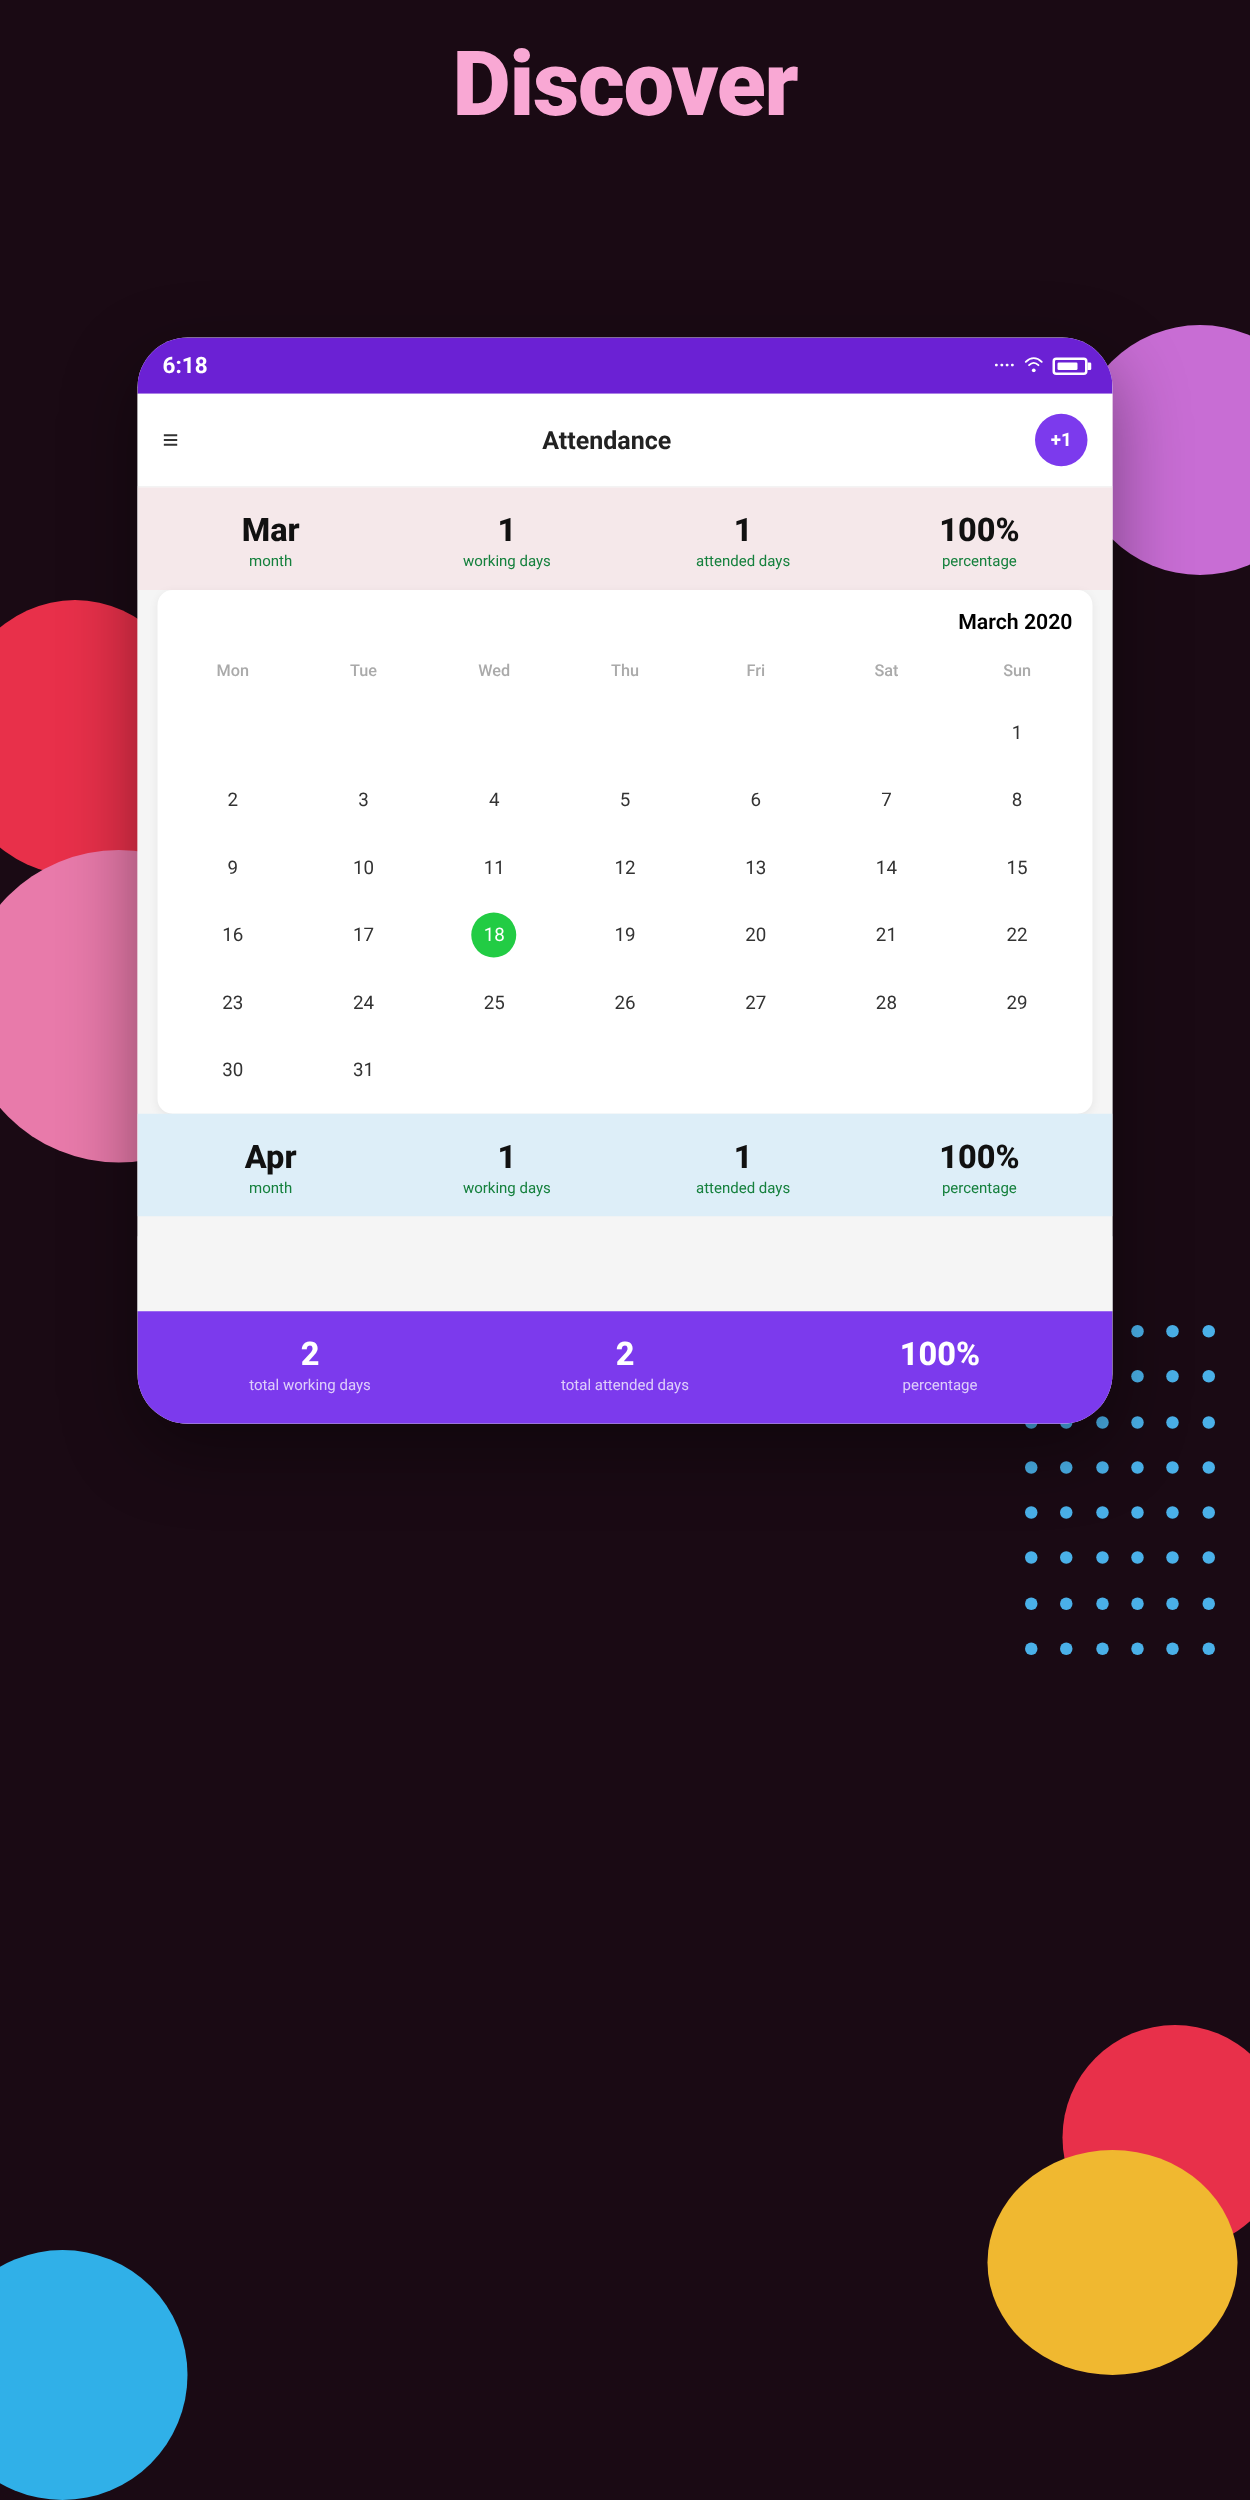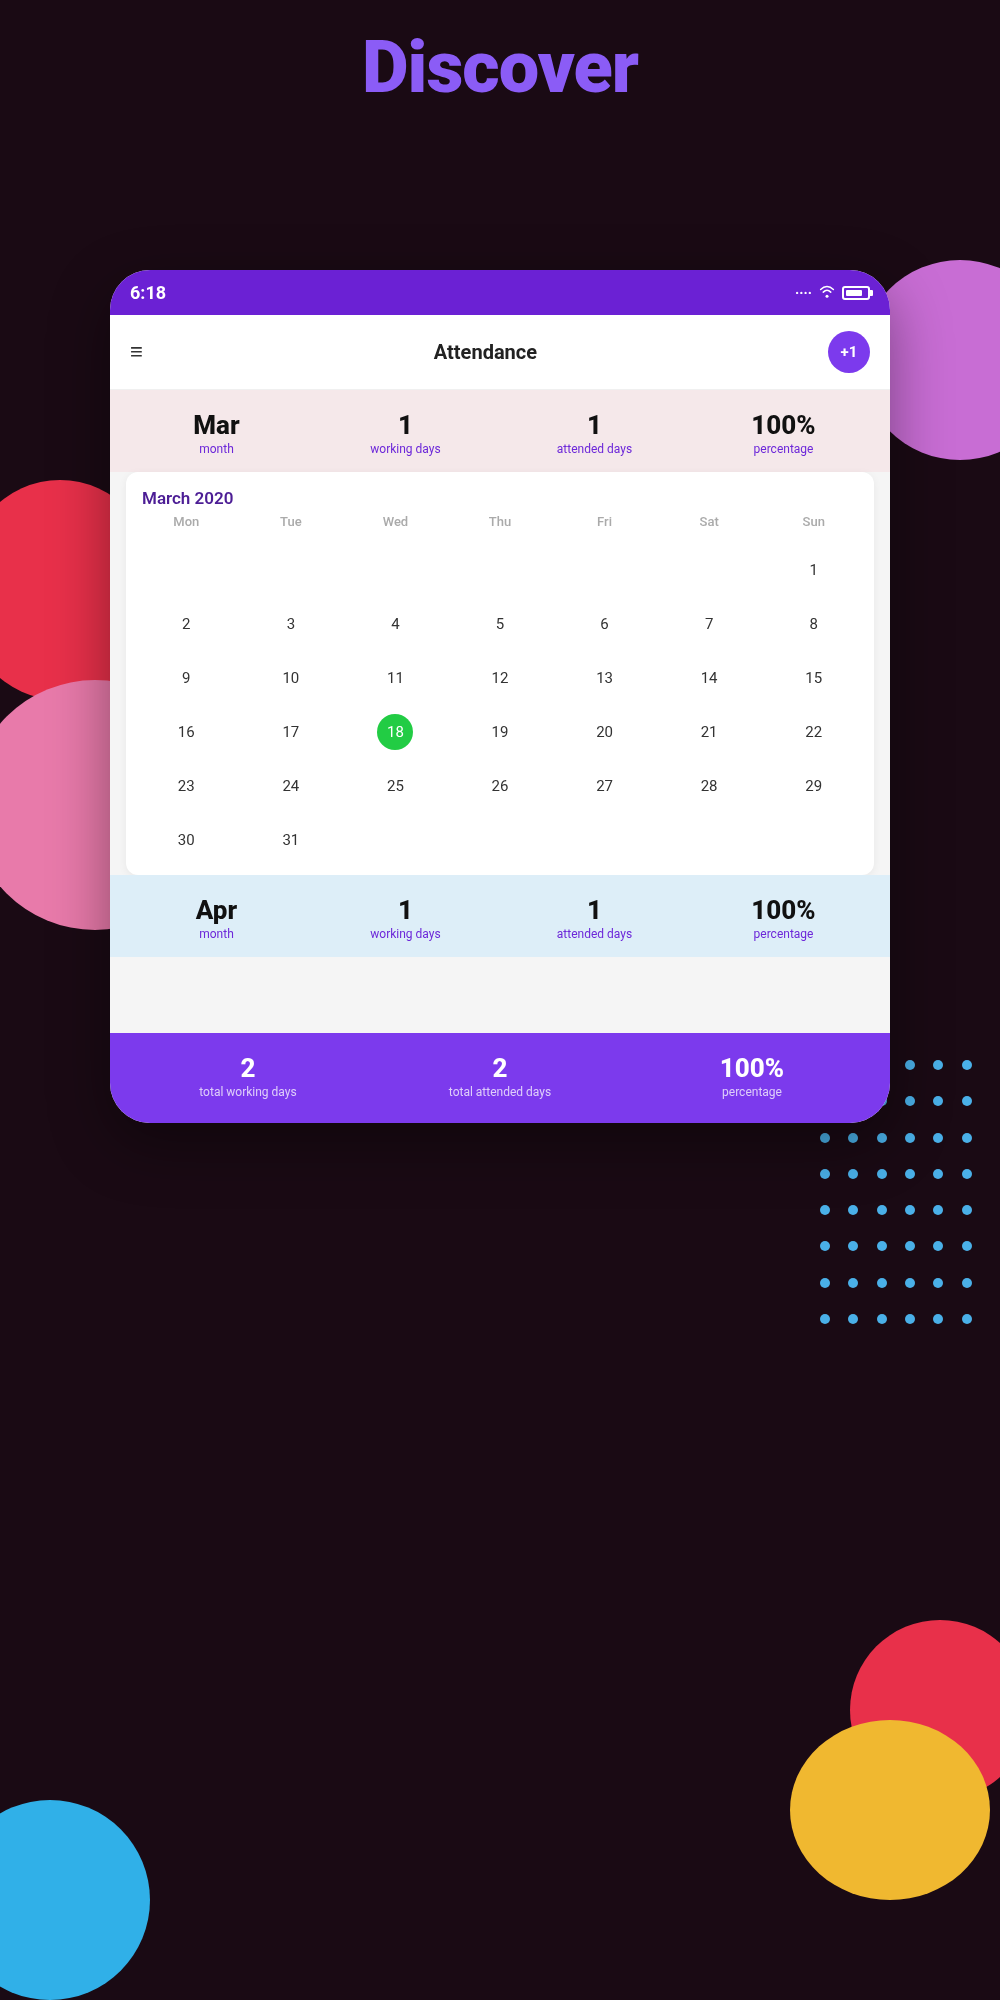--- a/index.html
+++ b/index.html
@@ -70,21 +70,21 @@
       background: #4ab0e8;
       border-radius: 50%;
     }
 
     
     .header-text {
       position: absolute;
       top: 30px;
       left: 0; right: 0;
       text-align: center;
-      color: #8b5cf6;
+      color: #f9a8d4;
       font-size: 72px;
       font-weight: 900;
       line-height: 1.05;
       letter-spacing: -1px;
     }
 
     
     .phone {
       position: absolute;
       top: 270px;
@@ -195,38 +195,39 @@
       text-align: center;
     }
     .summary-value {
       font-size: 26px;
       font-weight: 800;
       color: #111;
       display: block;
     }
     .summary-label {
       font-size: 12px;
-      color: #6d28d9;
+      color: #15803d;
       display: block;
       margin-top: 2px;
     }
 
     
     .calendar-container {
       background: white;
       margin: 0 16px;
       border-radius: 12px;
       padding: 16px;
       box-shadow: 0 2px 8px rgba(0,0,0,0.06);
     }
     .calendar-title {
-      text-align: left;
+      text-align: right;
       font-size: 17px;
       font-weight: 600;
-      color: #4c1d95;
+      color: #000000;
+      margin-bottom: 16px;
     }
     .calendar-grid {
       display: grid;
       grid-template-columns: repeat(7, 1fr);
       gap: 16px;
     }
     .cal-header {
       text-align: center;
       font-size: 13px;
       color: #aaa;

